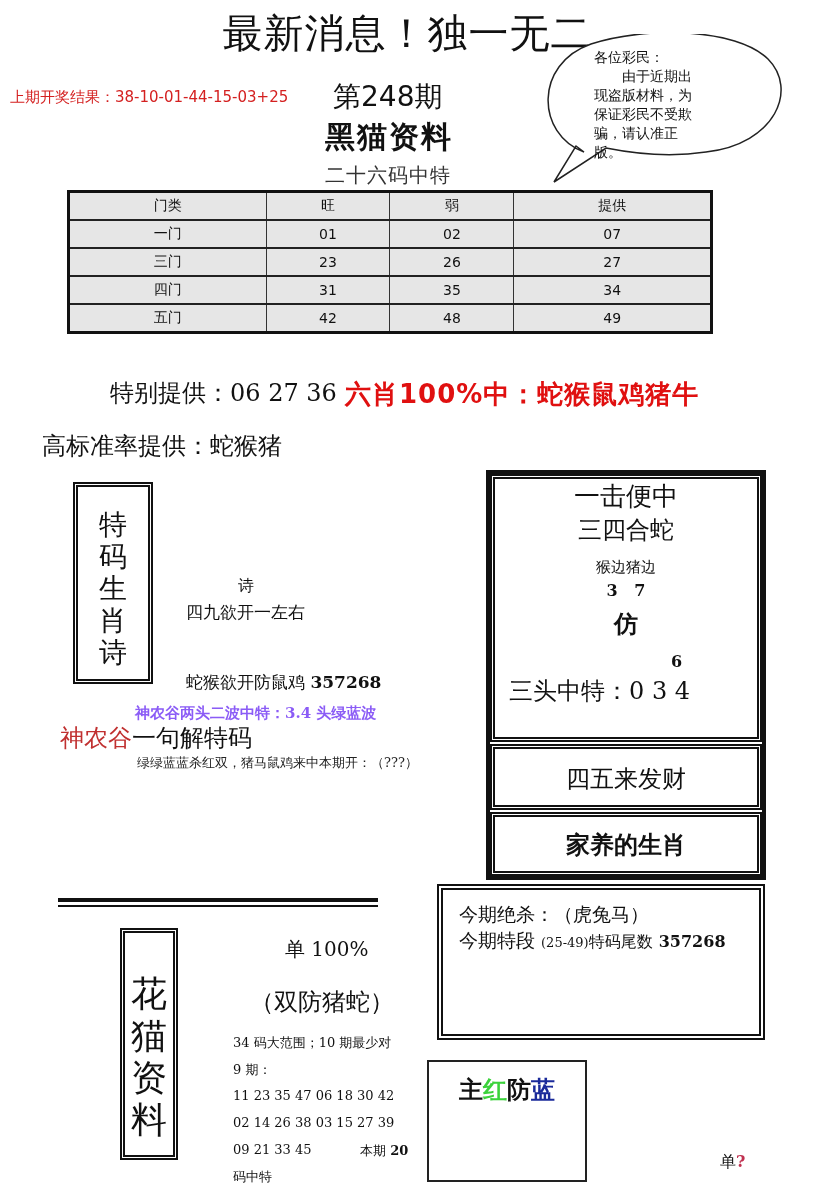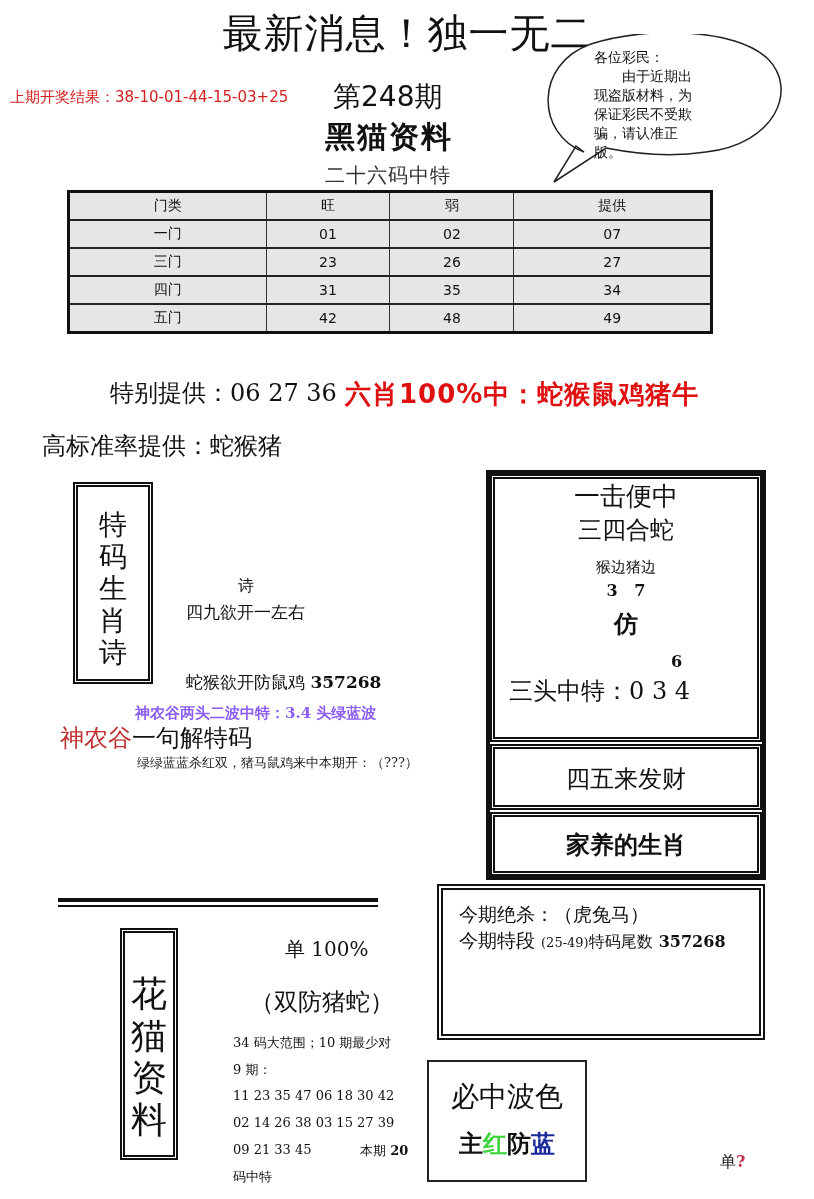--- a/index.html
+++ b/index.html
@@ -184,21 +184,20 @@
 <div class="abs range" style="top:1088px;">11 23 35 47 06 18 30 42</div>
 <div class="abs range" style="top:1115px;">02 14 26 38 03 15 27 39</div>
 <div class="abs range" style="top:1142px;">09 21 33 45</div>
 <div class="abs range" style="top:1142px;left:360px;">
   <span>本期</span>
   <b>20</b>
 </div>
 <div class="abs range" style="top:1168px;">码中特</div>
 
 <div class="abs wave-box">
-  <div class="c" style="margin-top:16px;font-size:28px;">必中波色</div>
   <div class="c" style="margin-top:12px;font-size:24px;font-weight:bold;">
     <span>主</span><span style="color:#3bd23b;">红</span><span>防</span><span style="color:#1a2a9a;">蓝</span>
   </div>
 </div>
 
 <div class="abs q">
   <span>单</span><span style="color:#c03050;font-weight:bold;">?</span>
 </div>
 
 </body></html>

